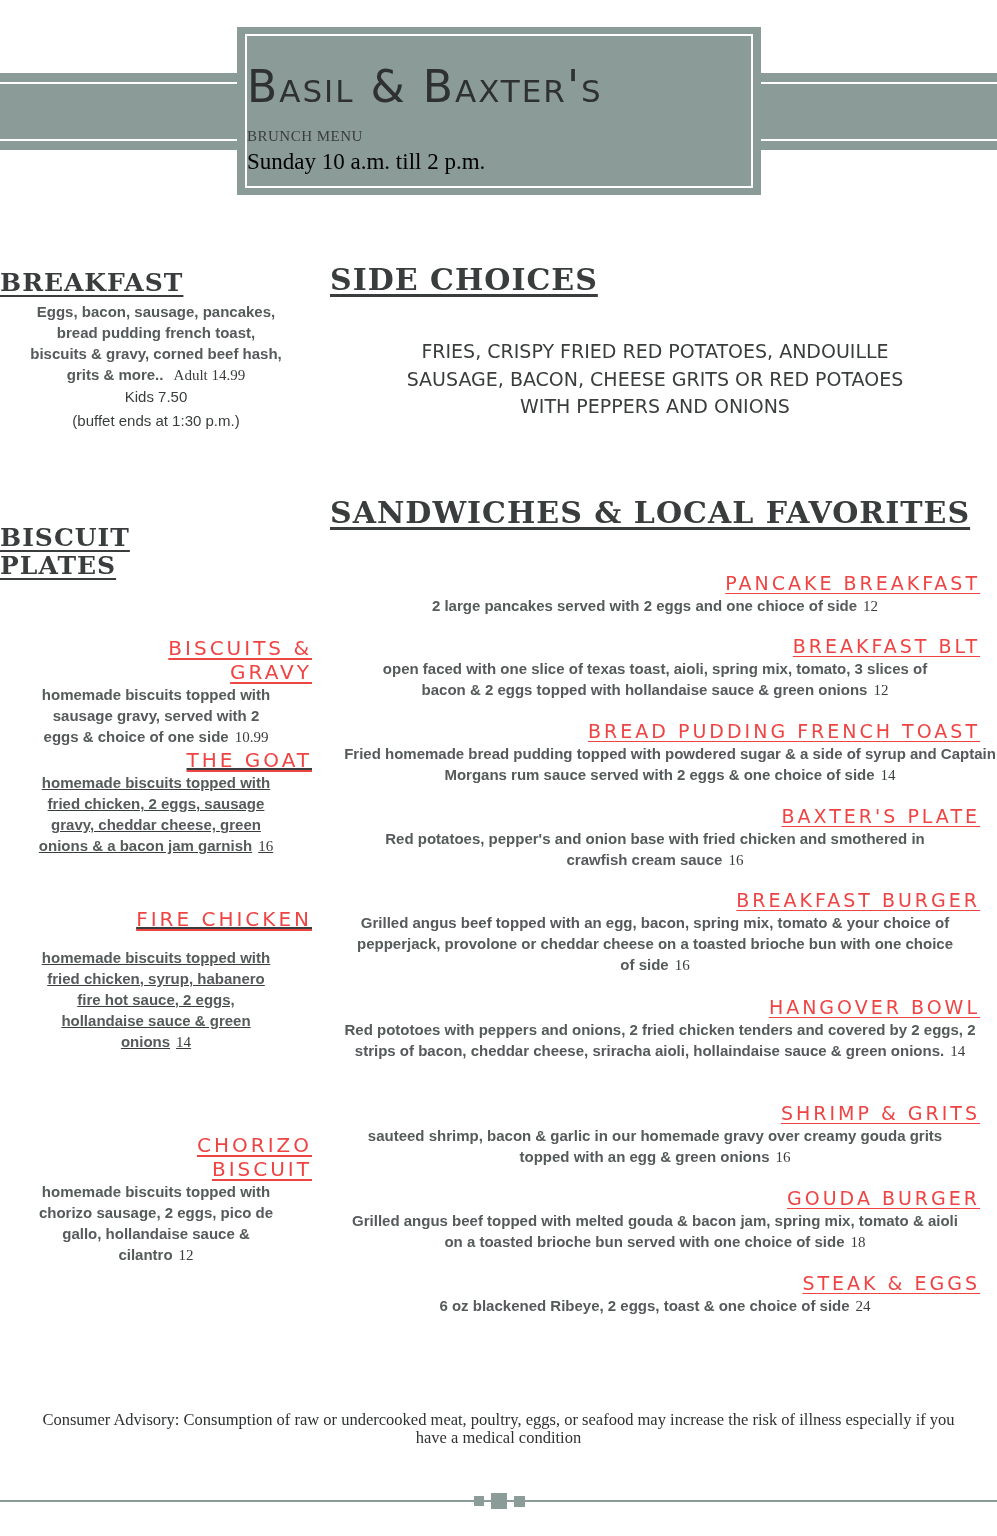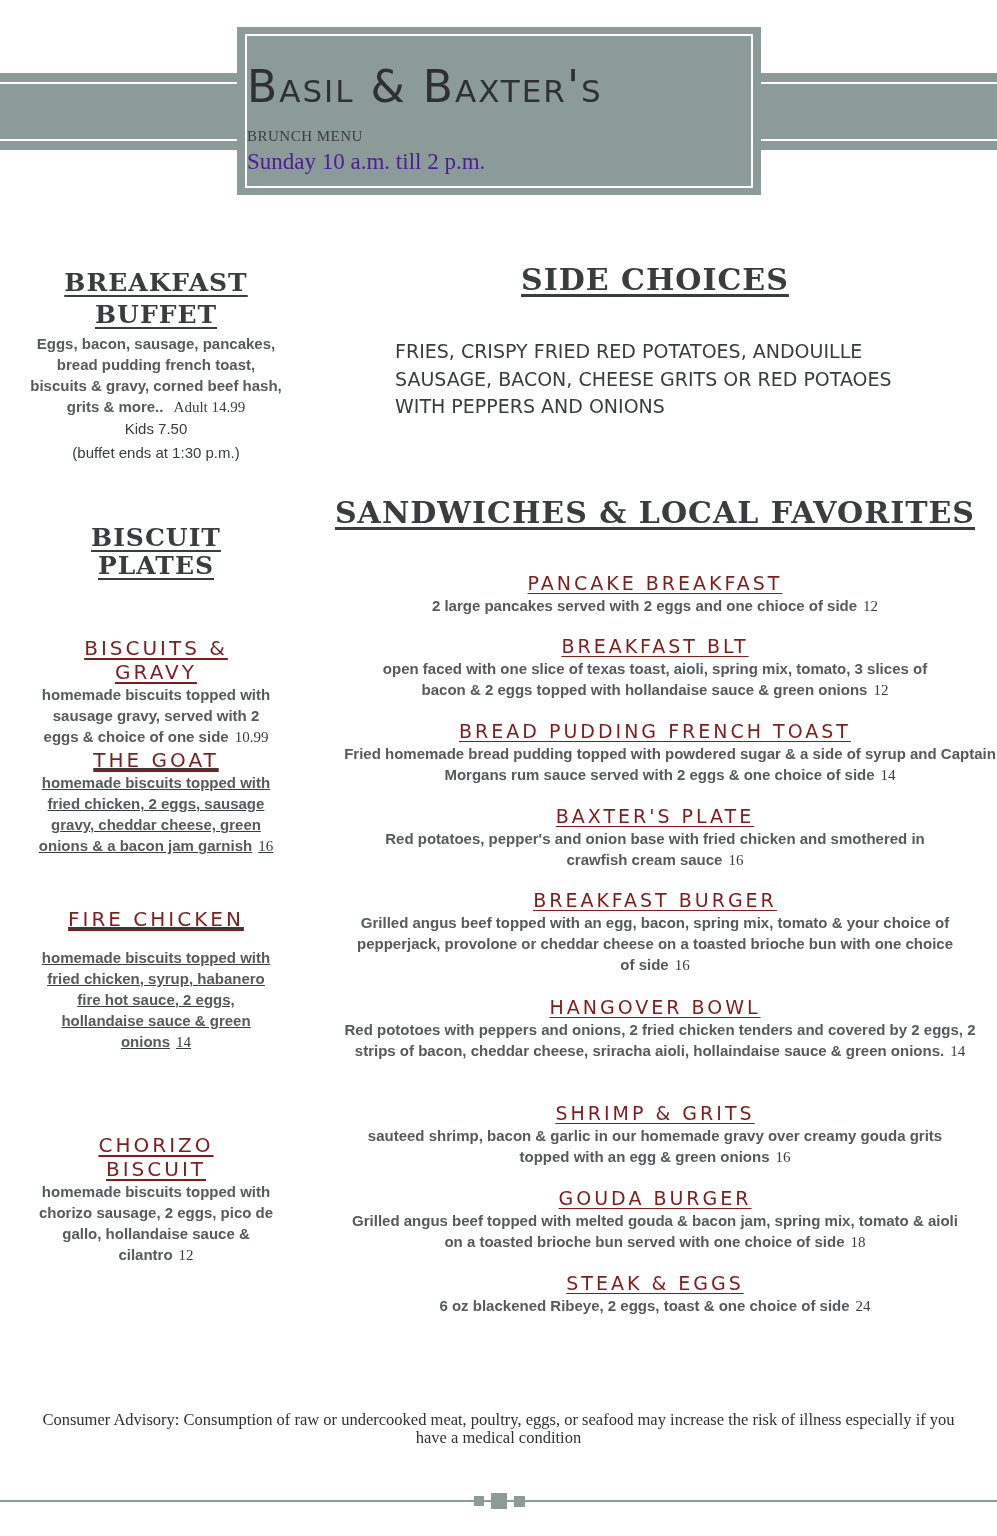--- a/index.html
+++ b/index.html
@@ -7,38 +7,38 @@
 
     
     .band { position: absolute; left: 0; width: 997px; top: 73px; height: 77px; background: #8a9b98; }
     .band .line { position: absolute; left: 0; right: 0; height: 2px; background: #ffffff; }
     .band .line.top { top: 9px; }
     .band .line.bot { top: 66px; }
     .title-box { position: absolute; left: 237px; top: 27px; width: 524px; height: 168px; background: #8a9b98; box-sizing: border-box; }
     .title-box .inner { position: absolute; left: 8px; top: 7px; right: 8px; bottom: 7px; border: 2px solid #ffffff; box-sizing: border-box; }
     .brand { font-family: "DejaVu Sans", sans-serif; font-size: 44px; letter-spacing: 2px; color: #2f3131; margin-top: 28px; line-height: 46px; font-variant: small-caps; }
     .subtitle { font-family: Liberation Serif, serif; font-size: 15px; color: #3a3d3d; margin-top: 14px; line-height: 24px; letter-spacing: 0.5px; }
-    .hours { font-family: "Liberation Serif", serif; font-size: 23px; color: #4c1d95; line-height: 28px; }
+    .hours { font-family: "Liberation Serif", serif; font-size: 23px; color: #000000; line-height: 28px; }
 
     
-    .sec-head { font-family: "DejaVu Serif", serif; font-weight: bold; text-decoration: underline; text-underline-offset: 4px; color: #3a3d3d; text-align: center; letter-spacing: 1px; }
-    .item-name { font-family: "DejaVu Sans", sans-serif; font-size: 19px; letter-spacing: 3px; text-decoration: underline; text-underline-offset: 3px; color: #7f1d1d; text-align: center; line-height: 24px; }
+    .sec-head { font-family: "DejaVu Serif", serif; font-weight: bold; text-decoration: underline; text-underline-offset: 4px; color: #3a3d3d; letter-spacing: 1px; }
+    .item-name { font-family: "DejaVu Sans", sans-serif; font-size: 19px; letter-spacing: 3px; text-decoration: underline; text-underline-offset: 3px; color: #ef4444; text-align: right; line-height: 24px; }
     .item-desc { font-family: "Liberation Sans", sans-serif; font-weight: bold; font-size: 15px; color: #555a5a; text-align: center; line-height: 21px; }
     .price { font-family: "Liberation Serif", serif; font-weight: normal; font-size: 15px; color: #3a3d3d; margin-left: 6px; }
     .serif-note { font-family: Liberation Sans, sans-serif; font-weight: normal; font-size: 15px; color: #3a3d3d; }
 
     
     .left { position: absolute; left: 0; width: 312px; }
     .left .sec-head { font-size: 25px; line-height: 32px; }
     .left .item-name { font-size: 20px; }
     .left .block { position: absolute; left: 0; width: 312px; }
 
     
     .right { position: absolute; left: 330px; width: 660px; }
-    .sides-text { font-family: "DejaVu Sans", sans-serif; font-size: 19px; color: #3a3d3d; line-height: 27.5px; }
+    .sides-text { font-family: "DejaVu Sans", sans-serif; font-size: 19px; color: #3a3d3d; text-align: center; line-height: 27.5px; }
     .right .sec-head { font-size: 30px; }
     .right .item { position: absolute; left: 0; width: 650px; }
 
     
     .advisory { position: absolute; left: 40px; width: 917px; top: 1411px; text-align: center; font-family: "Liberation Serif", serif; font-size: 16.5px; line-height: 18px; color: #2f3131; }
     .footer-rule { position: absolute; left: 0; width: 997px; top: 1500px; height: 2px; background: #8a9b98; }
     .orn { position: absolute; background: #8a9b98; }
   </style>
 </head>
 <body>
@@ -53,21 +53,20 @@
     <div class="subtitle">BRUNCH MENU</div>
     <div class="hours">Sunday 10 a.m. till 2 p.m.</div>
   </div>
 </div>
 
 <div class="left">
 
   <div class="block" style="top:267px;">
     <div class="sec-head">
       <div>BREAKFAST</div>
-      <div>BUFFET</div>
     </div>
     <div class="item-desc" style="padding:0 30px;margin-top:2px;">
       <span>Eggs, bacon, sausage, pancakes, bread pudding french toast, biscuits &amp; gravy, corned beef hash, grits &amp; more..</span>
       <span class="price">Adult 14.99</span>
     </div>
     <div class="item-desc">
       <span class="serif-note">Kids 7.50</span>
     </div>
     <div class="item-desc" style="margin-top:3px;">
       <span class="serif-note">(buffet ends at 1:30 p.m.)</span>

